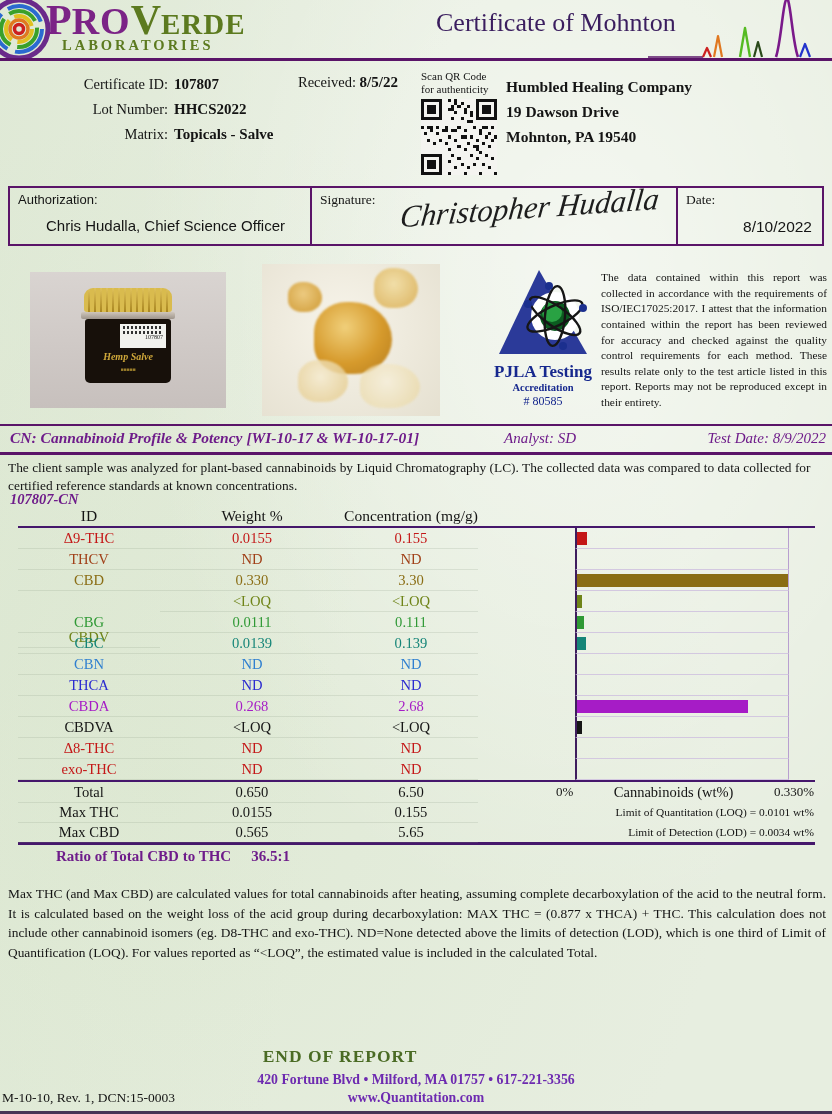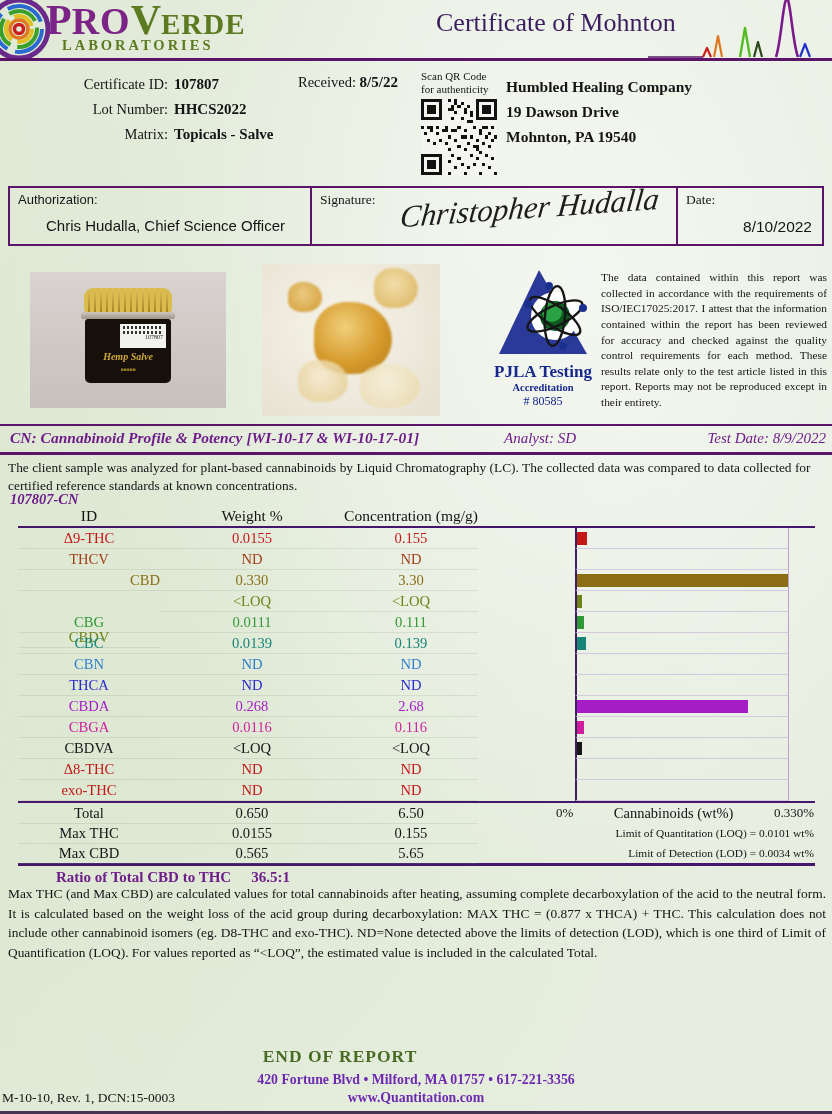--- a/index.html
+++ b/index.html
@@ -251,21 +251,21 @@
             <div class="bar" style="width: 4.7%; background: rgb(196, 23, 23);"></div>
           </div>
         </div>
         <div class="t-row">
           <div class="c-id" style="color: rgb(160, 64, 24);">THCV</div>
           <div class="c-w" style="color: rgb(160, 64, 24);">ND</div>
           <div class="c-c" style="color: rgb(160, 64, 24);">ND</div>
           <div class="cc"></div>
         </div>
         <div class="t-row">
-          <div class="c-id" style="color: rgb(138, 109, 20); text-align: right;">CBD</div>
+          <div class="c-id" style="color: rgb(138, 109, 20);">CBD</div>
           <div class="c-w" style="color: rgb(138, 109, 20); text-align: center;">0.330</div>
           <div class="c-c" style="color: rgb(138, 109, 20);">3.30</div>
           <div class="cc">
             <div class="bar" style="width: 100%; background: rgb(138, 109, 20);"></div>
           </div>
         </div>
         <div class="t-row">
           <div class="c-id" style="color: rgb(111, 132, 24); margin-top: 36px;">CBDV</div>
           <div class="c-w" style="color: rgb(111, 132, 24);">&lt;LOQ</div>
           <div class="c-c" style="color: rgb(111, 132, 24);">&lt;LOQ</div>
@@ -300,28 +300,20 @@
           <div class="c-w" style="color: rgb(42, 42, 208);">ND</div>
           <div class="c-c" style="color: rgb(42, 42, 208);">ND</div>
           <div class="cc"></div>
         </div>
         <div class="t-row">
           <div class="c-id" style="color: rgb(166, 28, 198);">CBDA</div>
           <div class="c-w" style="color: rgb(166, 28, 198);">0.268</div>
           <div class="c-c" style="color: rgb(166, 28, 198);">2.68</div>
           <div class="cc">
             <div class="bar" style="width: 81.2%; background: rgb(166, 28, 198);"></div>
-          </div>
-        </div>
-        <div class="t-row">
-          <div class="c-id" style="color: rgb(207, 31, 158);">CBGA</div>
-          <div class="c-w" style="color: rgb(207, 31, 158);">0.0116</div>
-          <div class="c-c" style="color: rgb(207, 31, 158);">0.116</div>
-          <div class="cc">
-            <div class="bar" style="width: 3.5%; background: rgb(207, 31, 158);"></div>
           </div>
         </div>
         <div class="t-row">
           <div class="c-id" style="color: rgb(22, 22, 22);">CBDVA</div>
           <div class="c-w" style="color: rgb(22, 22, 22);">&lt;LOQ</div>
           <div class="c-c" style="color: rgb(22, 22, 22);">&lt;LOQ</div>
           <div class="cc">
             <div class="bar" style="width: 2.6%; background: rgb(22, 22, 22);"></div>
           </div>
         </div>

